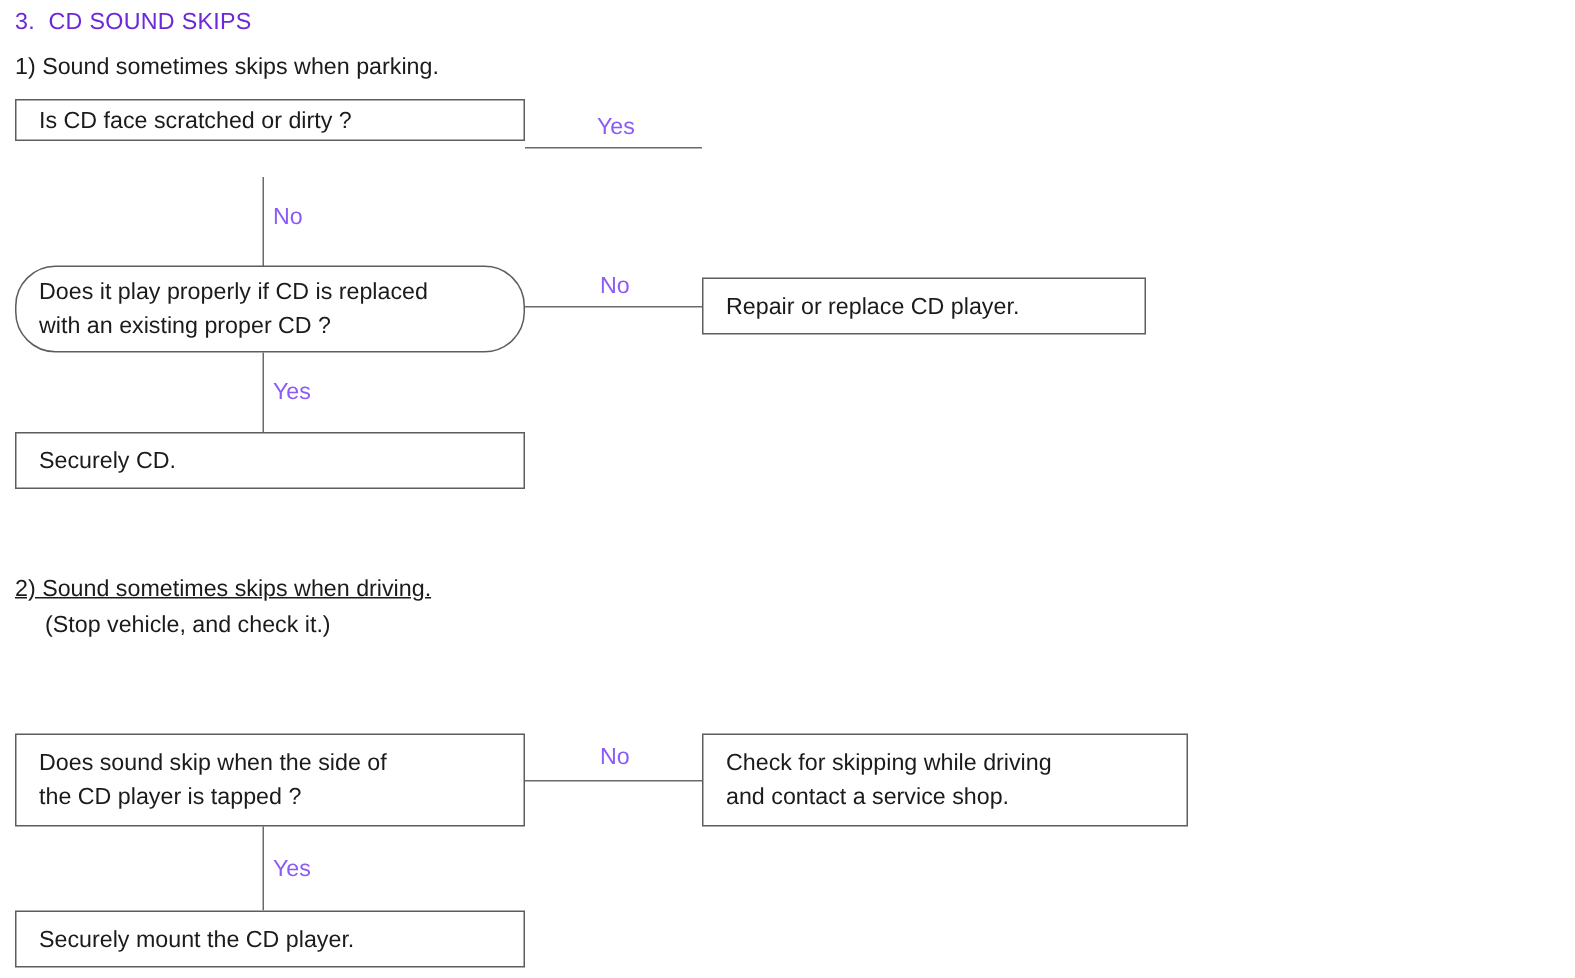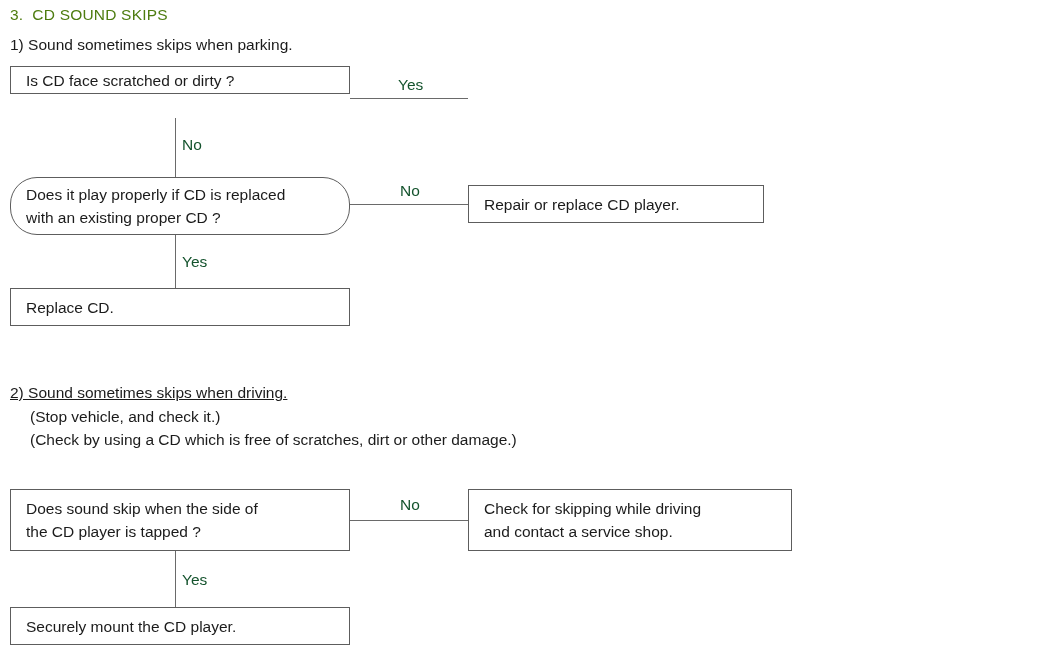--- a/index.html
+++ b/index.html
@@ -21,21 +21,21 @@
     width: 1050px;
     height: 652px;
   }
   
   .heading {
     position: absolute;
     font-size: 15.5px;
     line-height: 20px;
     letter-spacing: 0.2px;
     white-space: pre;
-    color: #4d7c0f;
+    color: #6d28d9;
   }
   .para {
     position: absolute;
     font-size: 15.5px;
     line-height: 24px;
     white-space: pre;
     color: #1b1b1b;
   }
   
   .box {
@@ -62,21 +62,21 @@
   .hline {
     position: absolute;
     height: 1.6px;
     background: #6a6a6a;
   }
   .edge-label {
     position: absolute;
     font-size: 15.5px;
     line-height: 18px;
     white-space: pre;
-    color: #14532d;
+    color: #8b5cf6;
   }
 </style>
 </head>
 <body>
 
 <div class="canvas">
 
   <div class="heading" style="left:10px; top:5px;">3.  CD SOUND SKIPS</div>
 
   <div class="para" style="left:10px; top:33px;">1) Sound sometimes skips when parking.</div>
@@ -100,26 +100,25 @@
   <div class="edge-label" style="left:400px; top:182px;">No</div>
 
   <div class="box" style="left:468px; top:185px; width:296px; height:38px;">
     <span class="box-text">Repair or replace CD player.</span>
   </div>
 
   <div class="vline" style="left:174.5px; top:235px; height:53px;"></div>
   <div class="edge-label" style="left:182px; top:253px;">Yes</div>
 
   <div class="box" style="left:10px; top:288px; width:340px; height:38px;">
-    <span class="box-text">Replace CD.</span>
+    <span class="box-text">Securely CD.</span>
   </div>
 
   <div class="para" style="left:10px; top:381px;text-decoration:underline;">2) Sound sometimes skips when driving.</div>
   <div class="para" style="left:30px; top:405px;">(Stop vehicle, and check it.)</div>
-  <div class="para" style="left:30px; top:428px;">(Check by using a CD which is free of scratches, dirt or other damage.)</div>
 
   <div class="box" style="left:10px; top:489px; width:340px; height:62px;">
     <span class="box-text"><span>Does sound skip when the side of</span><br><span>the CD player is tapped ?</span></span>
   </div>
 
   <div class="hline" style="left:350px; top:519.5px; width:118px;"></div>
   <div class="edge-label" style="left:400px; top:496px;">No</div>
 
   <div class="box" style="left:468px; top:489px; width:324px; height:62px;">
     <span class="box-text"><span>Check for skipping while driving</span><br><span>and contact a service shop.</span></span>

